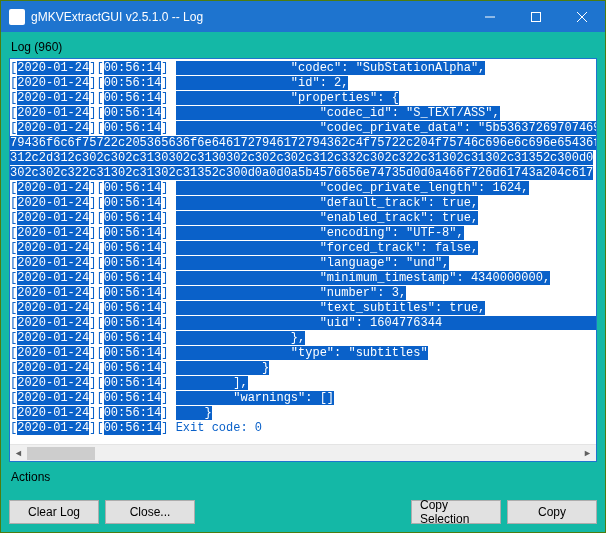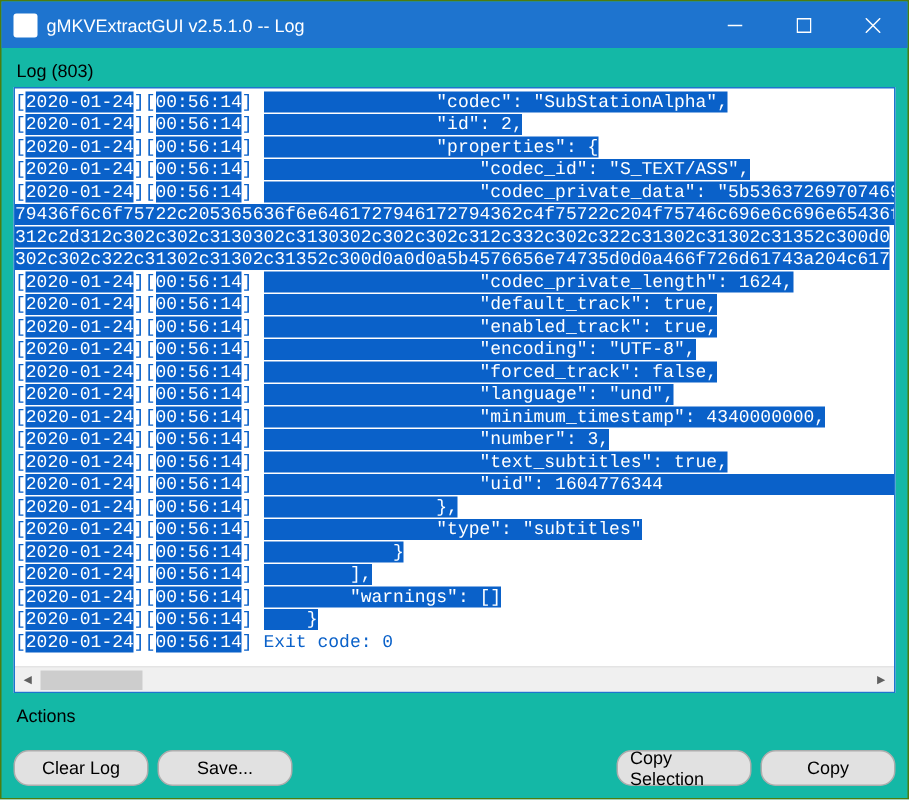--- a/index.html
+++ b/index.html
@@ -113,21 +113,21 @@
   .btn {
     height: 24px;
     background: #e1e1e1;
     border: 1px solid #adadad;
     font-size: 12px;
     color: #000;
     display: flex; align-items: center; justify-content: center;
     padding: 0 8px;
     cursor: default;
   }
-  .btn.wide { width: 90px; border-radius: 10px; }
+  .btn.wide { width: 90px; }
   .spacer { flex: 1; }
 </style>
 </head>
 <body>
 
 <div class="window">
 
   <div class="titlebar">
     <span class="app-icon"></span>
     <span class="title">gMKVExtractGUI v2.5.1.0 -- Log</span>
@@ -145,36 +145,36 @@
       <div class="win-btn">
         <svg width="10" height="10">
             <line x1="0" y1="0" x2="10" y2="10"></line>
             <line x1="10" y1="0" x2="0" y2="10"></line>
           </svg>
       </div>
     </div>
   </div>
 
   <div class="client">
-    <div class="groupbox-label">Log (803)</div>
+    <div class="groupbox-label">Log (960)</div>
 
     <div class="log-outer">
       <div class="log-content" id="log-content"><div class="log-line"><span class="unsel">[</span><span class="sel">2020-01-24</span><span class="unsel">][</span><span class="sel">00:56:14</span><span class="unsel">]</span> <span class="sel">                "codec": "SubStationAlpha",</span></div><div class="log-line"><span class="unsel">[</span><span class="sel">2020-01-24</span><span class="unsel">][</span><span class="sel">00:56:14</span><span class="unsel">]</span> <span class="sel">                "id": 2,</span></div><div class="log-line"><span class="unsel">[</span><span class="sel">2020-01-24</span><span class="unsel">][</span><span class="sel">00:56:14</span><span class="unsel">]</span> <span class="sel">                "properties": {</span></div><div class="log-line"><span class="unsel">[</span><span class="sel">2020-01-24</span><span class="unsel">][</span><span class="sel">00:56:14</span><span class="unsel">]</span> <span class="sel">                    "codec_id": "S_TEXT/ASS",</span></div><div class="log-line"><span class="unsel">[</span><span class="sel">2020-01-24</span><span class="unsel">][</span><span class="sel">00:56:14</span><span class="unsel">]</span> <span class="sel">                    "codec_private_data": "5b536372697074690470420496e666f5d0                                                                                                                        </span></div><div class="log-line"><span class="sel">79436f6c6f75722c205365636f6e6461727946172794362c4f75722c204f75746c696e6c696e65436f6c6f75722c4f6c6f7572c2</span></div><div class="log-line"><span class="sel">312c2d312c302c302c3130302c3130302c302c302c312c332c302c322c31302c31302c31352c300d0</span></div><div class="log-line"><span class="sel">302c302c322c31302c31302c31352c300d0a0d0a5b4576656e74735d0d0a466f726d61743a204c617</span></div><div class="log-line"><span class="unsel">[</span><span class="sel">2020-01-24</span><span class="unsel">][</span><span class="sel">00:56:14</span><span class="unsel">]</span> <span class="sel">                    "codec_private_length": 1624,</span></div><div class="log-line"><span class="unsel">[</span><span class="sel">2020-01-24</span><span class="unsel">][</span><span class="sel">00:56:14</span><span class="unsel">]</span> <span class="sel">                    "default_track": true,</span></div><div class="log-line"><span class="unsel">[</span><span class="sel">2020-01-24</span><span class="unsel">][</span><span class="sel">00:56:14</span><span class="unsel">]</span> <span class="sel">                    "enabled_track": true,</span></div><div class="log-line"><span class="unsel">[</span><span class="sel">2020-01-24</span><span class="unsel">][</span><span class="sel">00:56:14</span><span class="unsel">]</span> <span class="sel">                    "encoding": "UTF-8",</span></div><div class="log-line"><span class="unsel">[</span><span class="sel">2020-01-24</span><span class="unsel">][</span><span class="sel">00:56:14</span><span class="unsel">]</span> <span class="sel">                    "forced_track": false,</span></div><div class="log-line"><span class="unsel">[</span><span class="sel">2020-01-24</span><span class="unsel">][</span><span class="sel">00:56:14</span><span class="unsel">]</span> <span class="sel">                    "language": "und",</span></div><div class="log-line"><span class="unsel">[</span><span class="sel">2020-01-24</span><span class="unsel">][</span><span class="sel">00:56:14</span><span class="unsel">]</span> <span class="sel">                    "minimum_timestamp": 4340000000,</span></div><div class="log-line"><span class="unsel">[</span><span class="sel">2020-01-24</span><span class="unsel">][</span><span class="sel">00:56:14</span><span class="unsel">]</span> <span class="sel">                    "number": 3,</span></div><div class="log-line"><span class="unsel">[</span><span class="sel">2020-01-24</span><span class="unsel">][</span><span class="sel">00:56:14</span><span class="unsel">]</span> <span class="sel">                    "text_subtitles": true,</span></div><div class="log-line"><span class="unsel">[</span><span class="sel">2020-01-24</span><span class="unsel">][</span><span class="sel">00:56:14</span><span class="unsel">]</span> <span class="sel">                    "uid": 1604776344                                                                                                                        </span></div><div class="log-line"><span class="unsel">[</span><span class="sel">2020-01-24</span><span class="unsel">][</span><span class="sel">00:56:14</span><span class="unsel">]</span> <span class="sel">                },</span></div><div class="log-line"><span class="unsel">[</span><span class="sel">2020-01-24</span><span class="unsel">][</span><span class="sel">00:56:14</span><span class="unsel">]</span> <span class="sel">                "type": "subtitles"</span></div><div class="log-line"><span class="unsel">[</span><span class="sel">2020-01-24</span><span class="unsel">][</span><span class="sel">00:56:14</span><span class="unsel">]</span> <span class="sel">            }</span></div><div class="log-line"><span class="unsel">[</span><span class="sel">2020-01-24</span><span class="unsel">][</span><span class="sel">00:56:14</span><span class="unsel">]</span> <span class="sel">        ],</span></div><div class="log-line"><span class="unsel">[</span><span class="sel">2020-01-24</span><span class="unsel">][</span><span class="sel">00:56:14</span><span class="unsel">]</span> <span class="sel">        "warnings": []</span></div><div class="log-line"><span class="unsel">[</span><span class="sel">2020-01-24</span><span class="unsel">][</span><span class="sel">00:56:14</span><span class="unsel">]</span> <span class="sel">    }</span></div><div class="log-line"><span class="unsel">[</span><span class="sel">2020-01-24</span><span class="unsel">][</span><span class="sel">00:56:14</span><span class="unsel">]</span> <span class="sel"></span><span class="unsel">Exit code: 0</span></div></div>
       <div class="hscroll">
         <div class="hs-btn">◄</div>
         <div class="hs-track">
           <div class="hs-thumb"></div>
         </div>
         <div class="hs-btn">►</div>
       </div>
     </div>
 
     <div class="actions-label">Actions</div>
     <div class="actions-row">
       <div class="btn wide">Clear Log</div>
-      <div class="btn wide">Save...</div>
+      <div class="btn wide">Close...</div>
       <div class="spacer"></div>
       <div class="btn wide">Copy Selection</div>
       <div class="btn wide">Copy</div>
     </div>
   </div>
 
 </div>
 
 </body></html>

